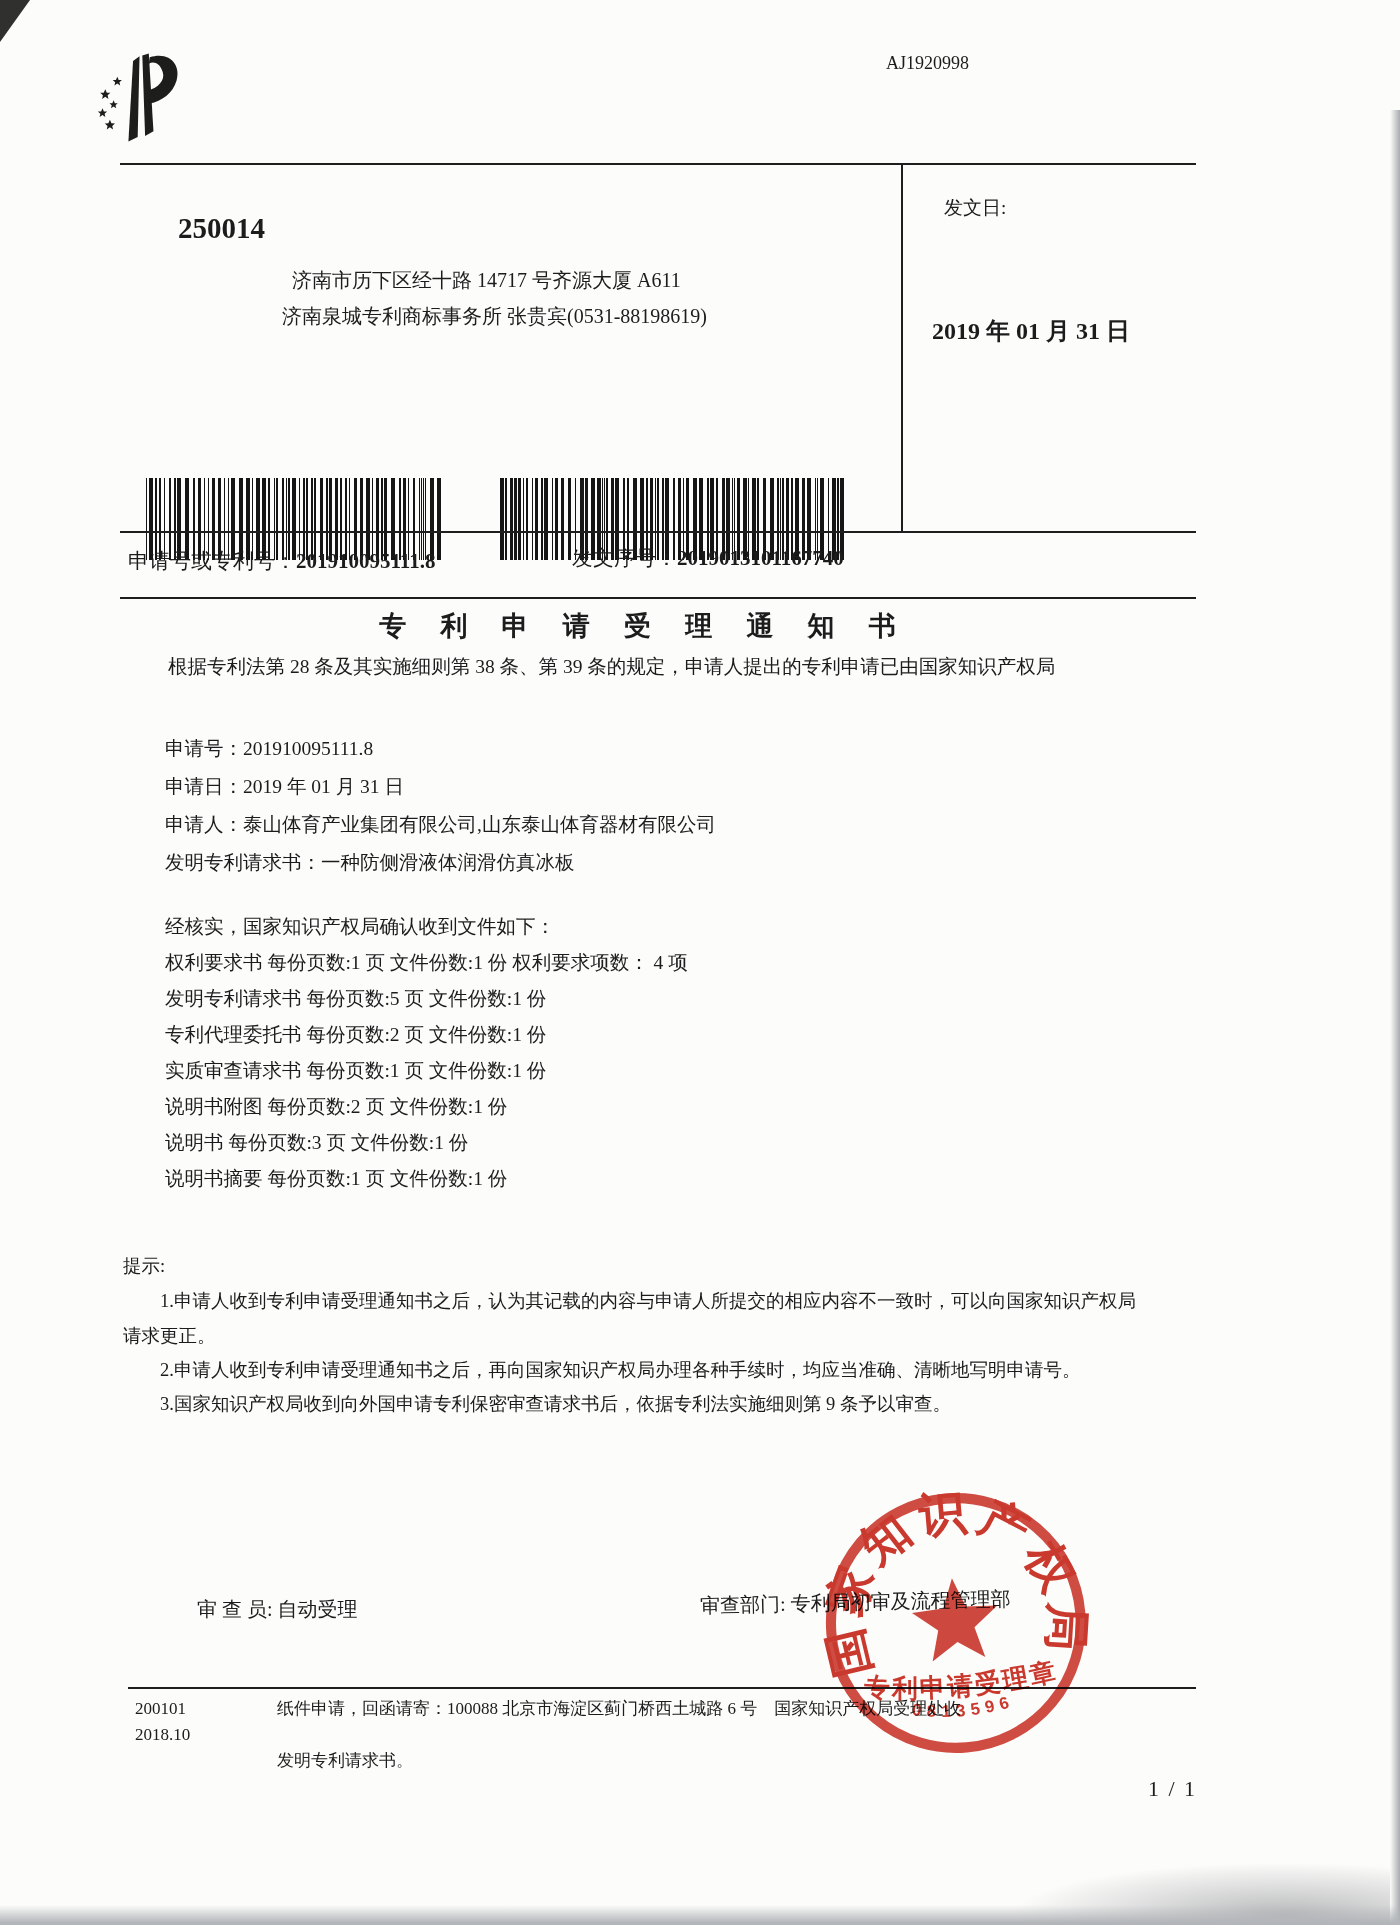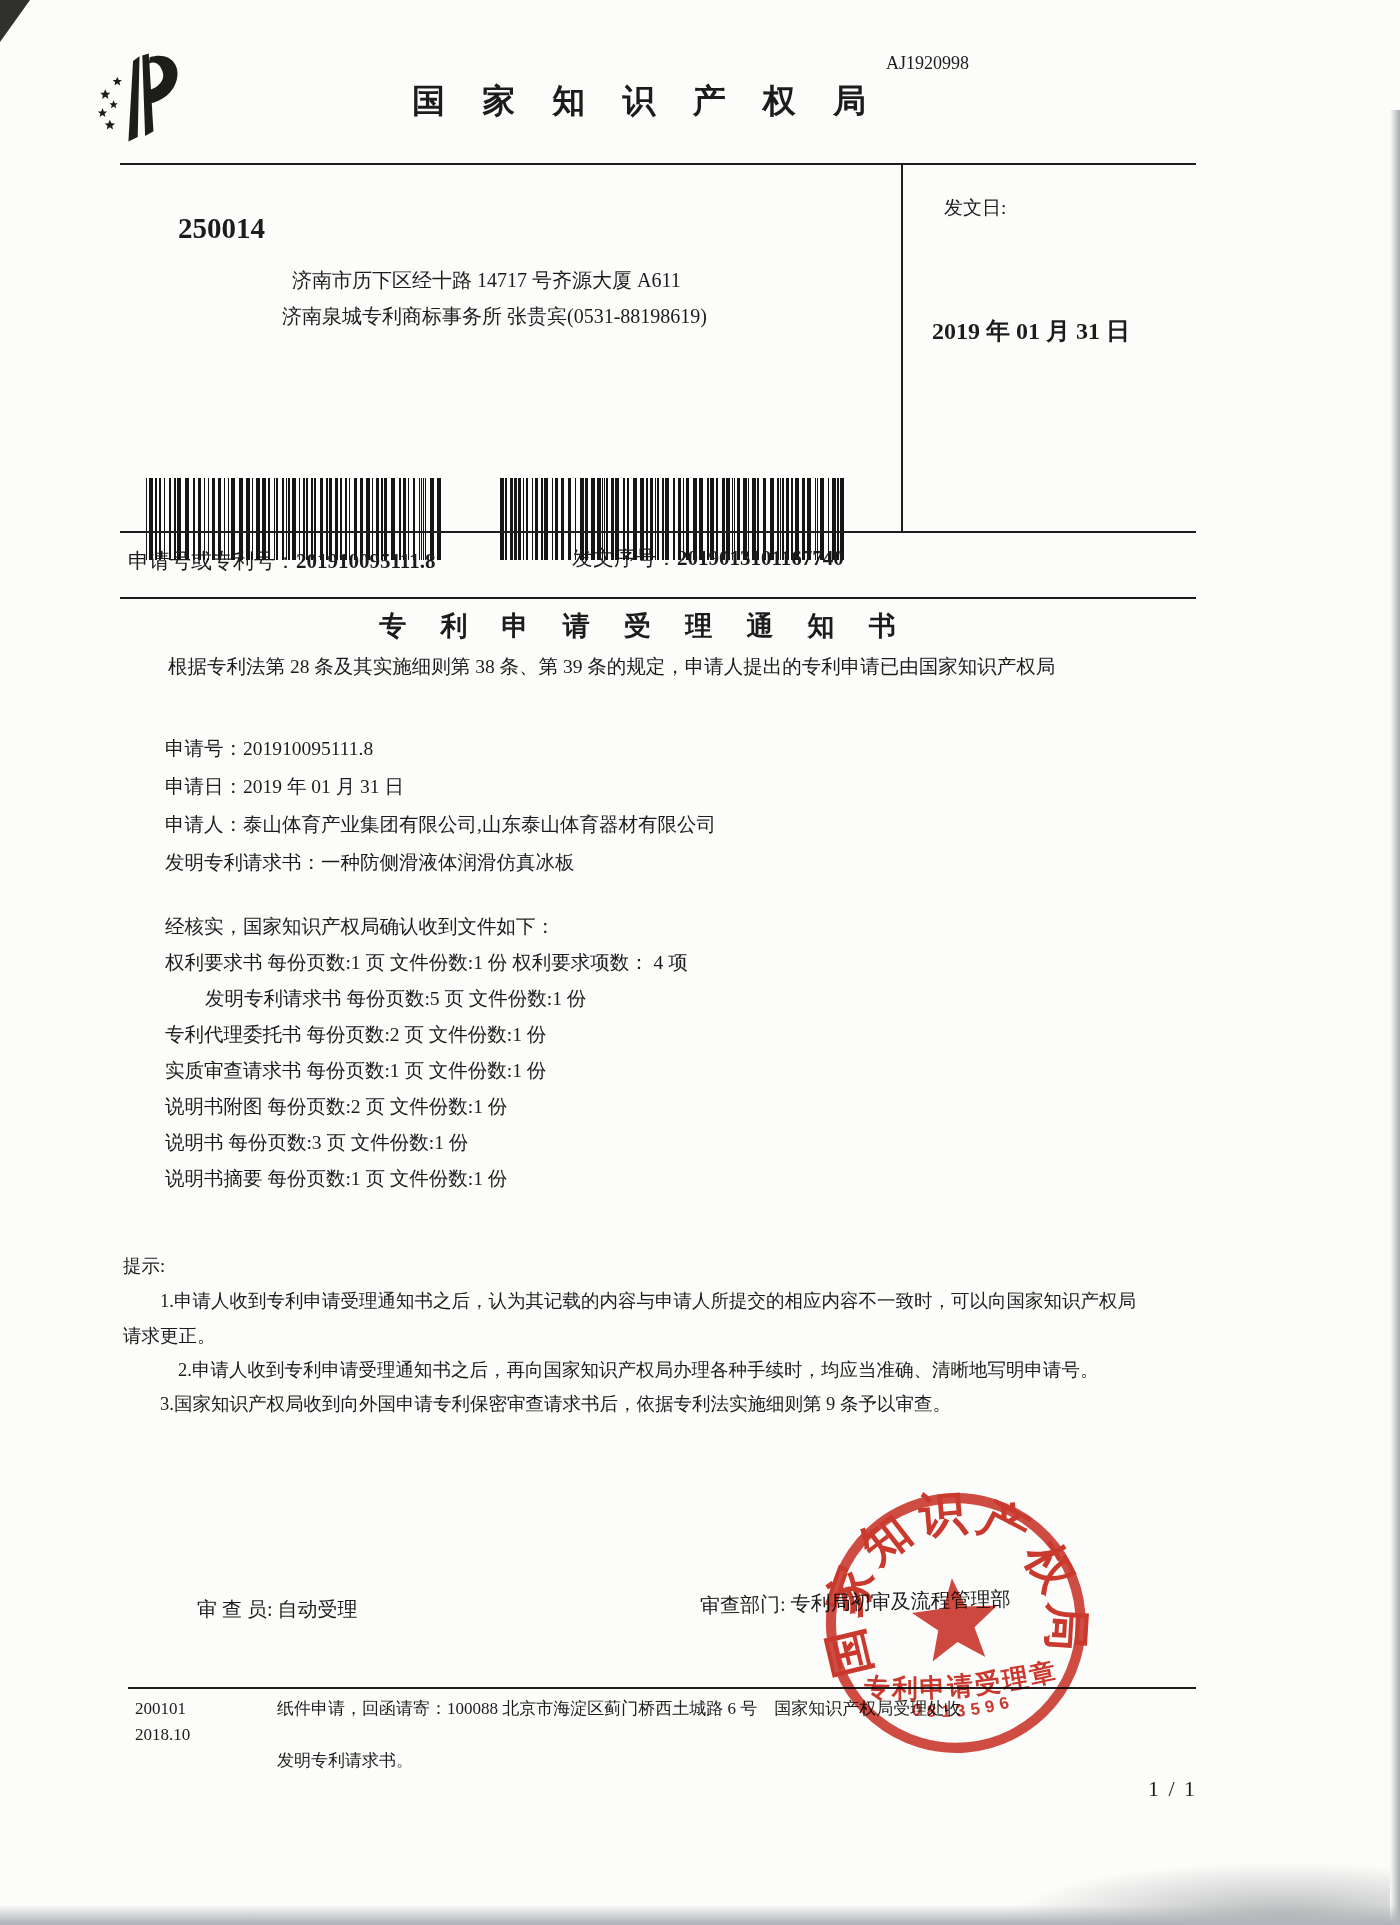--- a/index.html
+++ b/index.html
@@ -52,21 +52,20 @@
       <use href="#star5" transform="translate(10,46) scale(1.1)"></use>
       <use href="#star5" transform="translate(19,57) scale(0.9)"></use>
       <use href="#star5" transform="translate(7,66) scale(1.0)"></use>
       <use href="#star5" transform="translate(15,79) scale(1.1)"></use>
       <path d="M40,10 L47,5 L45,92 L35,97 Z" fill="#1d1d1b"></path>
       <path d="M50,4 L57,2 L62,86 L53,91 Z" fill="#1d1d1b"></path>
       <path d="M58,6 C80,-1 92,15 87,31 C83,45 71,53 58,56 L56,42 C67,39 75,31 72,22 C69,12 62,10 57,13 Z" fill="#1d1d1b"></path>
     </svg>
   </div>
 
-  <div class="t office-title" style="left:286px;top:80px;width:720px;">国 家 知 识 产 权 局</div>
 
   <div class="rule" style="left:120px;top:163px;width:1076px;"></div>
   <div class="vrule" style="left:901px;top:163px;height:368px;"></div>
 
   <div class="t bold" style="left:178px;top:210px;font-size:29px;">250014</div>
   <div class="t" style="left:292px;top:268px;font-size:20px;">济南市历下区经十路 14717 号齐源大厦 A611</div>
   <div class="t" style="left:282px;top:304px;font-size:20px;">济南泉城专利商标事务所 张贵宾(0531-88198619)</div>
 
   <div class="t" style="left:944px;top:196px;font-size:19px;">发文日:</div>
   <div class="t" style="left:932px;top:316px;font-size:24px;font-weight:600;">2019 年 01 月 31 日</div>
@@ -97,31 +96,31 @@
   </div>
   <div class="t" style="left:165px;top:813px;font-size:19.5px;">
     <span>申请人：</span><span>泰山体育产业集团有限公司,山东泰山体育器材有限公司</span>
   </div>
   <div class="t" style="left:165px;top:851px;font-size:19.5px;">
     <span>发明专利请求书：</span><span>一种防侧滑液体润滑仿真冰板</span>
   </div>
 
   <div class="t" style="left:165px;top:915px;font-size:19.5px;">经核实，国家知识产权局确认收到文件如下：</div>
   <div class="t" style="left:165px;top:951px;font-size:19.5px;">权利要求书 每份页数:1 页 文件份数:1 份 权利要求项数： 4 项</div>
-  <div class="t" style="left:165px;top:987px;font-size:19.5px;margin-left:40px;">发明专利请求书 每份页数:5 页 文件份数:1 份</div>
+  <div class="t" style="left:165px;top:987px;font-size:19.5px;">发明专利请求书 每份页数:5 页 文件份数:1 份</div>
   <div class="t" style="left:165px;top:1023px;font-size:19.5px;">专利代理委托书 每份页数:2 页 文件份数:1 份</div>
   <div class="t" style="left:165px;top:1059px;font-size:19.5px;">实质审查请求书 每份页数:1 页 文件份数:1 份</div>
   <div class="t" style="left:165px;top:1095px;font-size:19.5px;">说明书附图 每份页数:2 页 文件份数:1 份</div>
   <div class="t" style="left:165px;top:1131px;font-size:19.5px;">说明书 每份页数:3 页 文件份数:1 份</div>
   <div class="t" style="left:165px;top:1167px;font-size:19.5px;">说明书摘要 每份页数:1 页 文件份数:1 份</div>
 
   <div class="t" style="left:123px;top:1255px;font-size:18.5px;">提示:</div>
   <div class="t" style="left:160px;top:1290px;font-size:18.5px;">1.申请人收到专利申请受理通知书之后，认为其记载的内容与申请人所提交的相应内容不一致时，可以向国家知识产权局</div>
   <div class="t" style="left:123px;top:1325px;font-size:18.5px;">请求更正。</div>
-  <div class="t" style="left:160px;top:1359px;font-size:18.5px;margin-left:18px;">2.申请人收到专利申请受理通知书之后，再向国家知识产权局办理各种手续时，均应当准确、清晰地写明申请号。</div>
+  <div class="t" style="left:160px;top:1359px;font-size:18.5px;">2.申请人收到专利申请受理通知书之后，再向国家知识产权局办理各种手续时，均应当准确、清晰地写明申请号。</div>
   <div class="t" style="left:160px;top:1393px;font-size:18.5px;">3.国家知识产权局收到向外国申请专利保密审查请求书后，依据专利法实施细则第 9 条予以审查。</div>
 
   <div class="t" style="left:197px;top:1597px;font-size:20px;">
     <span>审 查 员:</span>
     <span>自动受理</span>
   </div>
   <div class="t" style="left:700px;top:1590px;font-size:20px;transform:rotate(-1.3deg);">
     <span>审查部门:</span>
     <span>专利局初审及流程管理部</span>
   </div>

